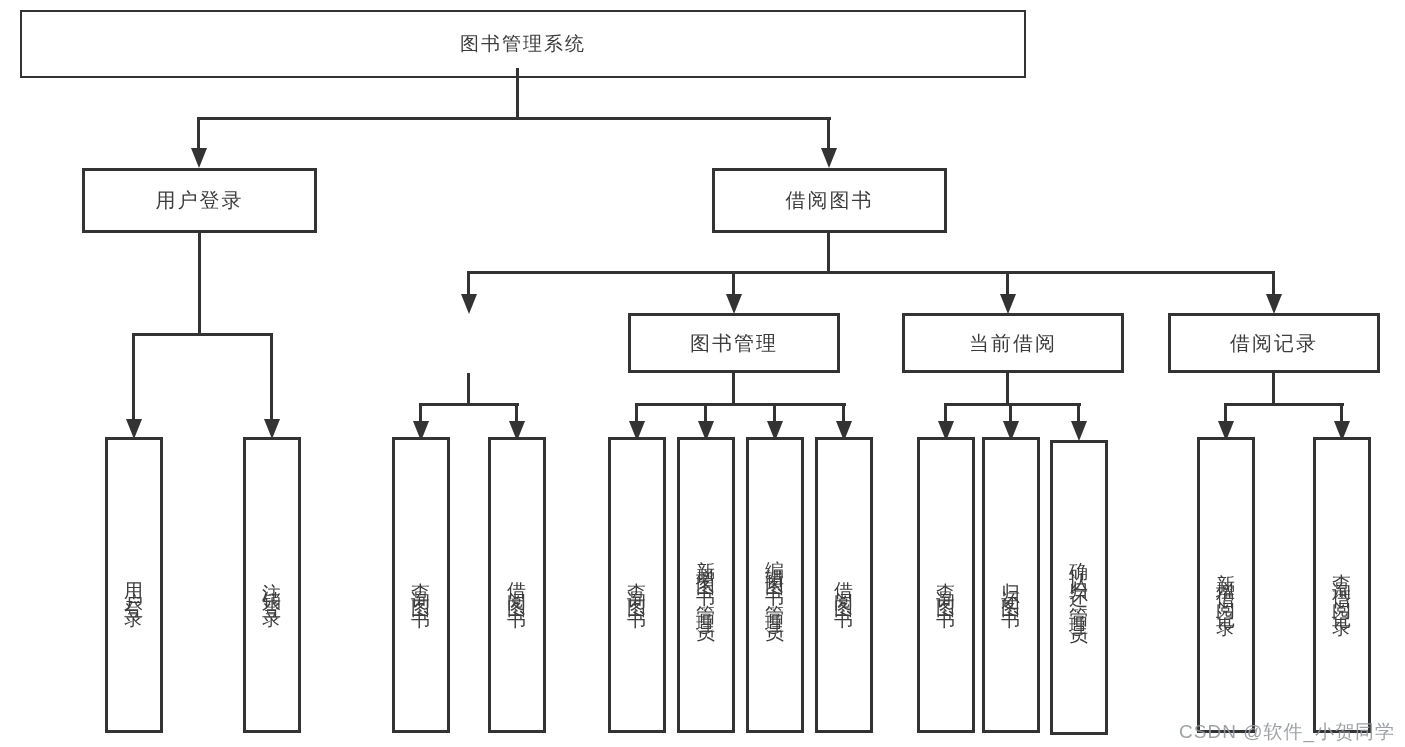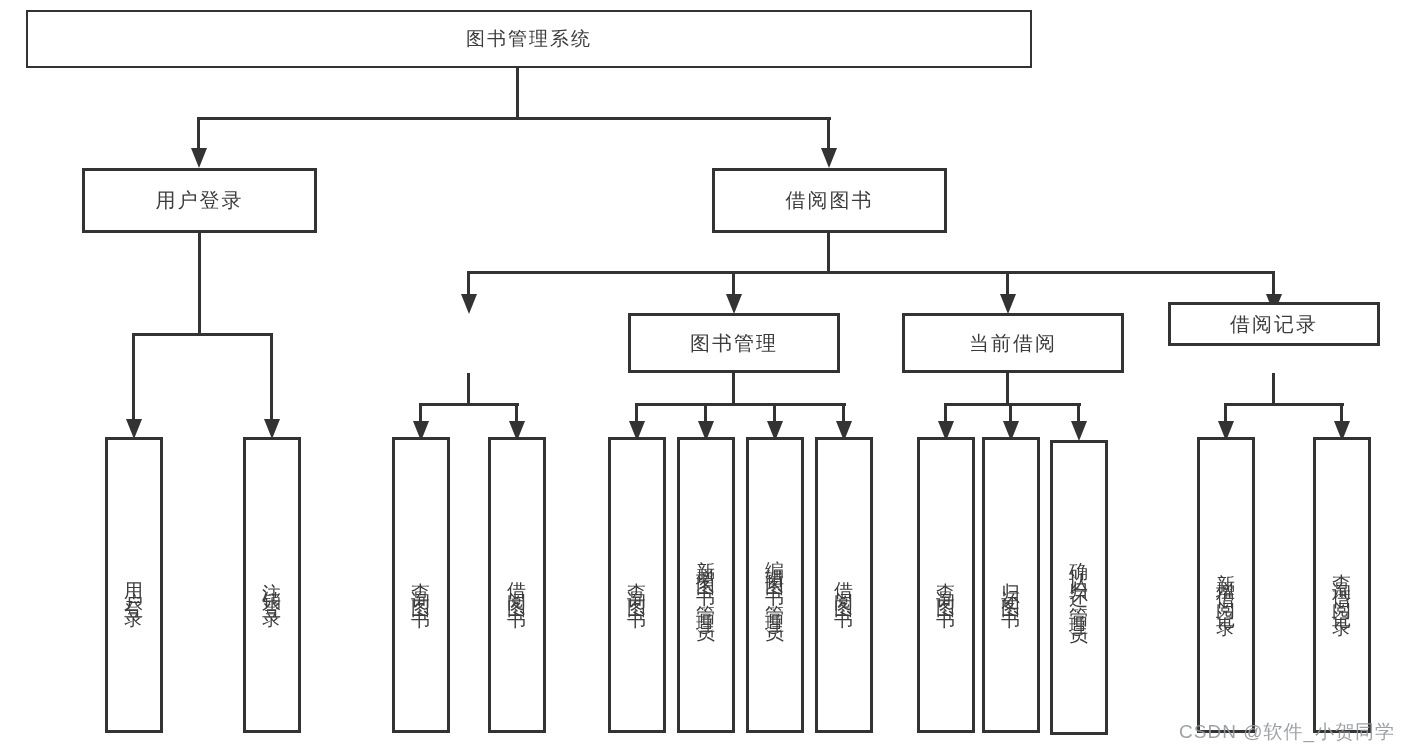--- a/index.html
+++ b/index.html
@@ -33,21 +33,21 @@
   .watermark{
     position:absolute;right:10px;bottom:2px;
     font-size:19px;color:rgba(148,152,157,0.9);letter-spacing:1px;white-space:nowrap;
   }
 </style>
 </head>
 <body>
 
 <div class="stage">
 
-  <div class="hbox root" style="left:26px;top:10px;width:1006px;height:58px;">
+  <div class="hbox root" style="left:20px;top:10px;width:1006px;height:68px;">
     <span>图书管理系统</span>
   </div>
 
   <div class="vl" style="left:516px;top:68px;height:50px;"></div>
   <div class="hl" style="left:197px;top:117px;width:634px;"></div>
   <div class="vl" style="left:197px;top:117px;height:40px;"></div>
   <div class="vl" style="left:827px;top:117px;height:40px;"></div>
   <div class="ar" style="left:191px;top:148px;"></div>
   <div class="ar" style="left:821px;top:148px;"></div>
 
@@ -75,21 +75,21 @@
   <div class="ar" style="left:726px;top:294px;"></div>
   <div class="ar" style="left:1000px;top:294px;"></div>
   <div class="ar" style="left:1266px;top:294px;"></div>
 
   <div class="hbox" style="left:628px;top:313px;width:212px;height:60px;">
     <span>图书管理</span>
   </div>
   <div class="hbox" style="left:902px;top:313px;width:222px;height:60px;">
     <span>当前借阅</span>
   </div>
-  <div class="hbox" style="left:1168px;top:302px;width:212px;height:44px;">
+  <div class="hbox" style="left:1168px;top:313px;width:212px;height:60px;">
     <span>借阅记录</span>
   </div>
 
   <div class="vl" style="left:467px;top:373px;height:33px;"></div>
   <div class="hl" style="left:419px;top:403px;width:100px;"></div>
   <div class="vl" style="left:419px;top:403px;height:24px;"></div>
   <div class="vl" style="left:515px;top:403px;height:24px;"></div>
   <div class="ar" style="left:413px;top:421px;"></div>
   <div class="ar" style="left:509px;top:421px;"></div>
 

